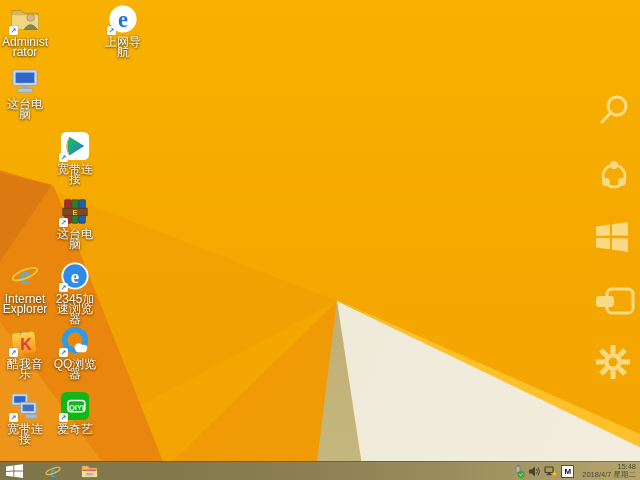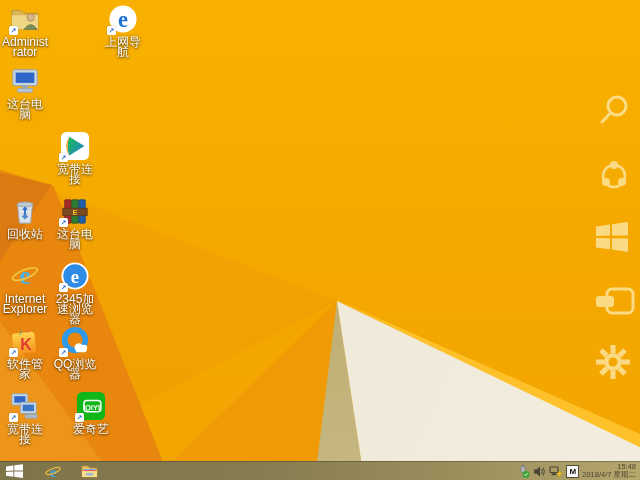--- a/index.html
+++ b/index.html
@@ -45,21 +45,21 @@
     background:linear-gradient(90deg,#7E744A 0%,#877C50 40%,#9A8D5C 70%,#B5A66C 100%);
     border-top:1px solid rgba(0,0,0,.25);box-sizing:border-box;
     display:flex;align-items:center;}
   .tb-btn{height:19px;display:flex;align-items:center;justify-content:center;
     padding:0 6px;cursor:pointer;}
   .tray{margin-left:auto;display:flex;align-items:center;gap:3px;padding-right:4px;}
   .tray svg{display:block;}
   .ime{width:11px;height:11px;background:#F8F8F6;border:1px solid #55503E;
     color:#111;font-size:8px;line-height:11px;font-weight:bold;text-align:center;
     box-sizing:content-box;}
-  .clock{text-align:right;color:#4E4836;font-size:7.5px;
+  .clock{margin-left:5px;text-align:right;color:#4E4836;font-size:7.5px;
     line-height:8.5px;white-space:nowrap;}
 </style>
 </head>
 <body>
 
 <div class="screen">
 
   <div class="bg bg-fold-left"></div>
   <div class="bg bg-wedge-dark"></div>
   <div class="bg bg-corner-left"></div>
@@ -170,31 +170,20 @@
         </defs>
         <rect x="1" y="1" width="30" height="30" rx="6" fill="#fff"></rect>
         <path d="M10 6 L26 16 L10 26 Q6 16 10 6 z" fill="url(#tv)"></path>
         <path d="M10 6 Q6 16 10 26 Q3 16 10 6 z" fill="#F59B1E"></path>
       </svg>
       <span class="sc">↗</span>
     </div>
     <div class="label">宽带连接</div>
   </div>
 
-  <div class="dicon" style="left:2px;top:196px">
-    <div class="art">
-      <svg width="30" height="30" viewBox="0 0 32 32">
-        <path d="M8 9 L24 9 L22 29 L10 29 z" fill="#DDE3E8" stroke="#9AA4AC" stroke-width="1"></path>
-        <ellipse cx="16" cy="9" rx="8.5" ry="2.6" fill="#C2CAD1" stroke="#9AA4AC" stroke-width="1"></ellipse>
-        <path d="M13 15 l3 -4 3 4 h-2 v4 h-2 v-4 z" fill="#2D6FC4"></path>
-        <path d="M12 21 l4 4 4 -4 h-2.5 v-3 h-3 v3 z" fill="#2D6FC4" opacity=".8"></path>
-      </svg>
-    </div>
-    <div class="label">回收站</div>
-  </div>
 
   <div class="dicon" style="left:52px;top:196px">
     <div class="art">
       <svg width="30" height="30" viewBox="0 0 32 32">
         <rect x="5" y="4" width="7" height="25" rx="1" fill="#A32C2C" stroke="#7C1F1F" stroke-width=".8"></rect>
         <rect x="12.5" y="4" width="7" height="25" rx="1" fill="#2E7D32" stroke="#1F5A23" stroke-width=".8"></rect>
         <rect x="20" y="4" width="7" height="25" rx="1" fill="#1F5FA8" stroke="#15447C" stroke-width=".8"></rect>
         <rect x="3" y="13" width="26" height="8" fill="#7A4A21" stroke="#5C3716" stroke-width=".8"></rect>
         <text x="16" y="19.8" text-anchor="middle" font-size="8" font-weight="bold" fill="#F2C231">E</text>
       </svg>
@@ -234,21 +223,21 @@
               <stop offset="1" stop-color="#F7941D"></stop>
           </linearGradient>
         </defs>
         <rect x="3" y="7" width="24" height="22" rx="3" fill="url(#kw)" transform="rotate(-6 15 18)"></rect>
         <text x="17" y="26" text-anchor="middle" font-size="17" font-weight="bold" fill="#E03C31">K</text>
         <text x="9" y="10" font-size="9" fill="#2BA8A0">♪</text>
         <text x="17" y="7.5" font-size="7" fill="#E05A9A">♪</text>
       </svg>
       <span class="sc">↗</span>
     </div>
-    <div class="label">软件管家</div>
+    <div class="label">酷我音乐</div>
   </div>
 
   <div class="dicon" style="left:2px;top:391px">
     <div class="art">
       <svg width="30" height="30" viewBox="0 0 32 32">
         <rect x="2" y="3" width="17" height="12" rx="1.5" fill="#C9D6E2" stroke="#8FA3B5" stroke-width="1"></rect>
         <rect x="4.5" y="5.5" width="12" height="7" fill="#2E66C9"></rect>
         <rect x="11" y="12" width="17" height="12" rx="1.5" fill="#C9D6E2" stroke="#8FA3B5" stroke-width="1"></rect>
         <rect x="13.5" y="14.5" width="12" height="7" fill="#3C74C8"></rect>
         <rect x="16" y="25" width="13" height="4" rx="1" fill="#AEB9C4" stroke="#8FA3B5" stroke-width=".8"></rect>
@@ -264,21 +253,21 @@
         <circle cx="16" cy="15" r="11" fill="none" stroke="#2F9BE8" stroke-width="6"></circle>
         <circle cx="20" cy="23" r="4.5" fill="#fff"></circle>
         <circle cx="25.5" cy="23.5" r="3.5" fill="#fff"></circle>
         <rect x="17" y="23.5" width="11" height="4.5" rx="2" fill="#fff"></rect>
       </svg>
       <span class="sc">↗</span>
     </div>
     <div class="label">QQ浏览器</div>
   </div>
 
-  <div class="dicon" style="left:68px;top:391px">
+  <div class="dicon" style="left:52px;top:391px">
     <div class="art">
       <svg width="30" height="30" viewBox="0 0 32 32">
         <rect x="1" y="1" width="30" height="30" rx="6" fill="#11B719"></rect>
         <rect x="8.5" y="10" width="18" height="12" rx="3" fill="none" stroke="#fff" stroke-width="1.6"></rect>
         <text x="16.5" y="20.5" text-anchor="middle" font-size="8" font-weight="bold" fill="#fff">iQIYI</text>
       </svg>
       <span class="sc">↗</span>
     </div>
     <div class="label">爱奇艺</div>
   </div>

